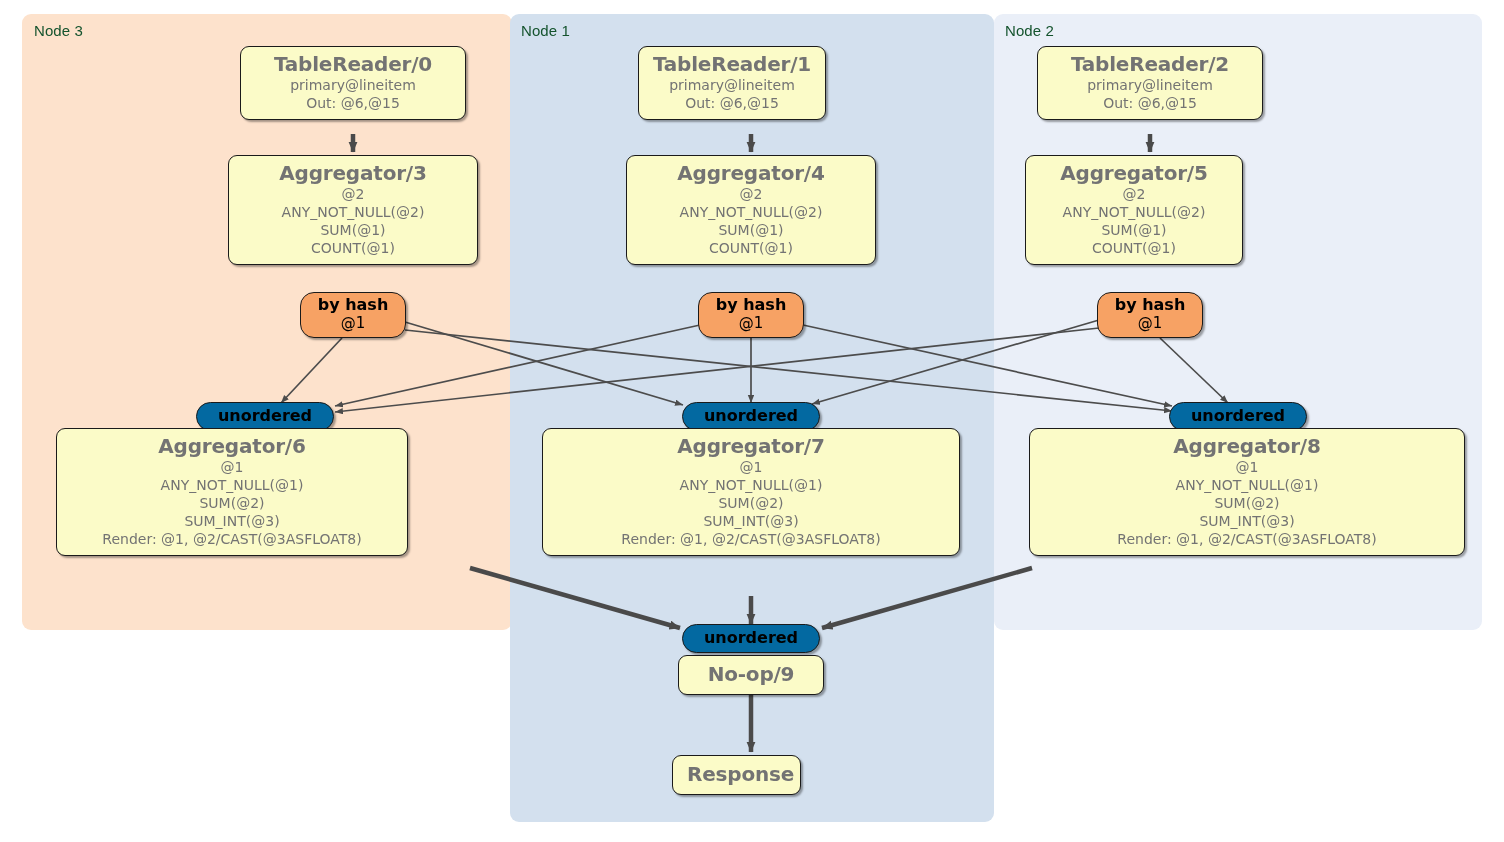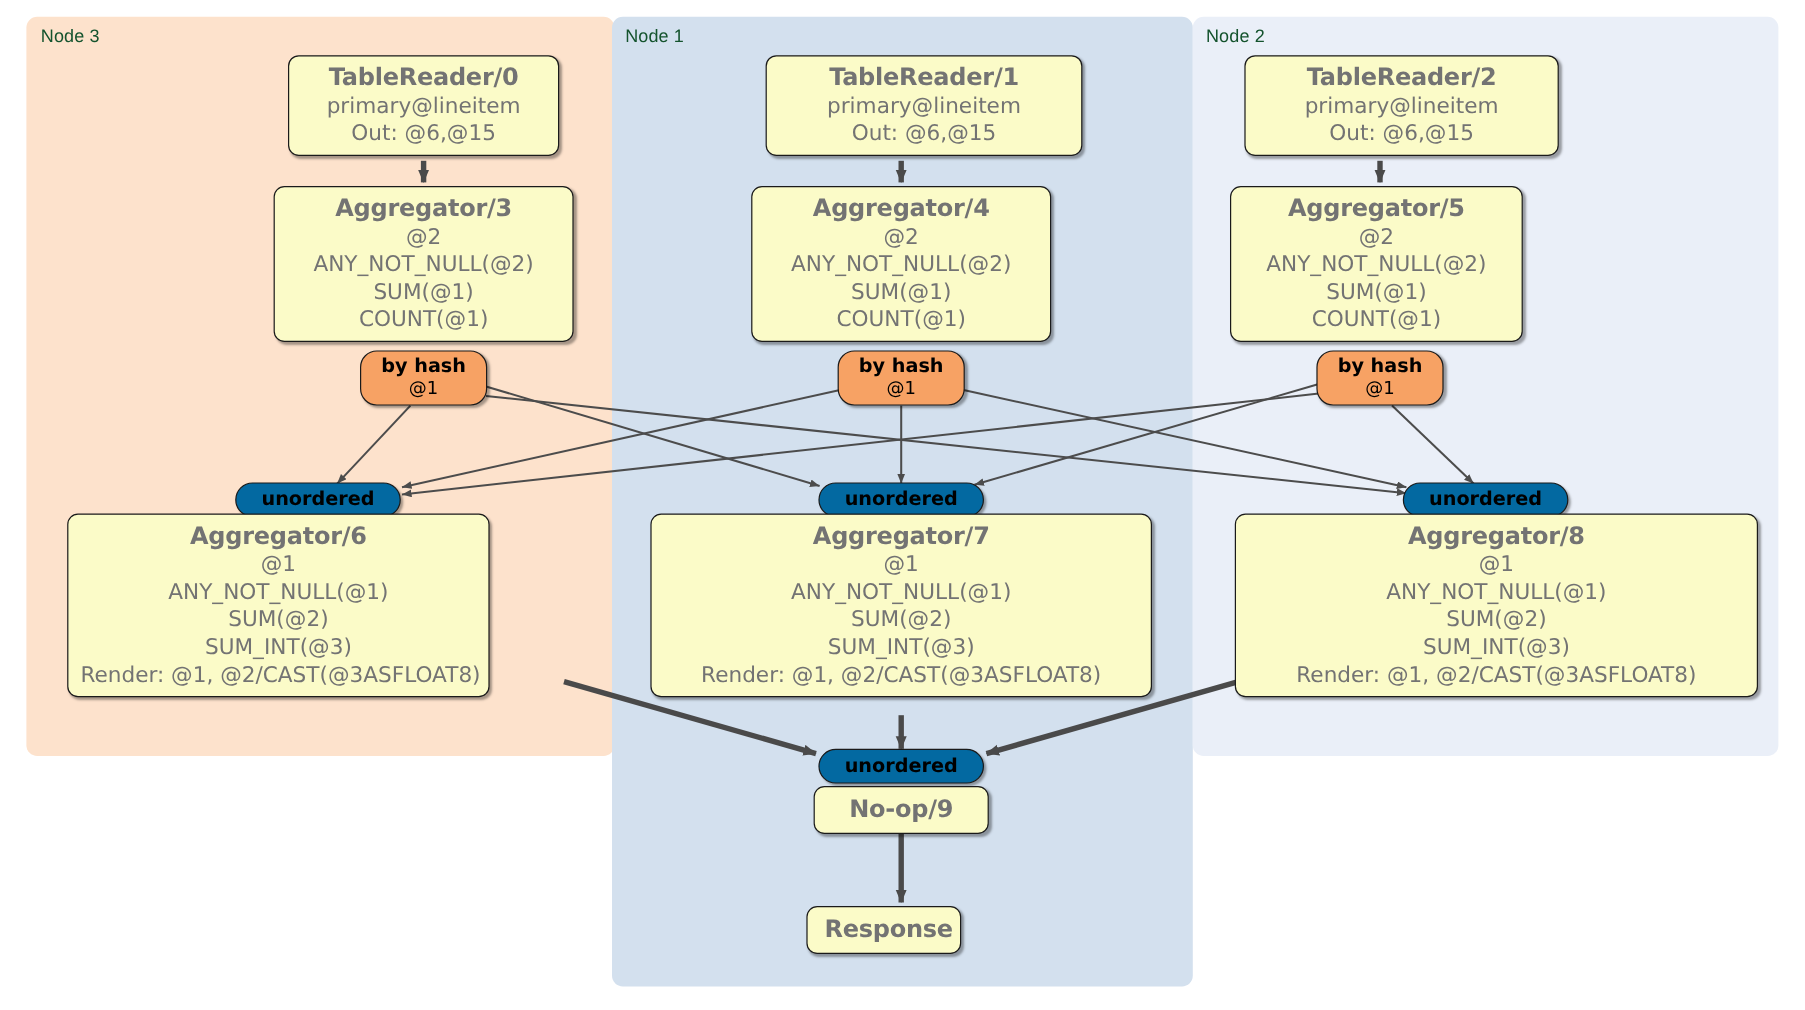--- a/index.html
+++ b/index.html
@@ -56,21 +56,21 @@
     font-size: 17px;
     font-family: "DejaVu Sans", sans-serif;
   }
   .box .title {
     font-weight: bold;
     font-size: 20px;
     letter-spacing: -0.2px;
     line-height: 1.3;
   }
   .box .ln {
-    font-size: 18px;
+    font-size: 14px;
     white-space: nowrap;
   }
   .box.compact {
     padding: 5px 14px 7px 14px;
   }
 
   
   .pill {
     position: absolute;
     box-sizing: border-box;
@@ -204,21 +204,21 @@
 
   <div class="box" style="left:56px; top:428px; width:352px;">
     <div class="title">Aggregator/6</div>
     <div class="ln">@1</div>
     <div class="ln">ANY_NOT_NULL(@1)</div>
     <div class="ln">SUM(@2)</div>
     <div class="ln">SUM_INT(@3)</div>
     <div class="ln">Render: @1, @2/CAST(@3ASFLOAT8)</div>
   </div>
 
-  <div class="box" style="left:638px; top:46px; width:264px;">
+  <div class="box" style="left:638px; top:46px; width:188px;">
     <div class="title">TableReader/1</div>
     <div class="ln">primary@lineitem</div>
     <div class="ln">Out: @6,@15</div>
   </div>
 
   <div class="box" style="left:626px; top:155px; width:250px;">
     <div class="title">Aggregator/4</div>
     <div class="ln">@2</div>
     <div class="ln">ANY_NOT_NULL(@2)</div>
     <div class="ln">SUM(@1)</div>
@@ -248,27 +248,27 @@
   </div>
 
   <div class="box compact" style="left:678px; top:655px; width:146px;">
     <div class="title">No-op/9</div>
   </div>
 
   <div class="box compact" style="left:672px; top:755px; width:129px;">
     <div class="title">Response</div>
   </div>
 
-  <div class="box" style="left:1037px; top:46px; width:262px;">
+  <div class="box" style="left:1037px; top:46px; width:226px;">
     <div class="title">TableReader/2</div>
     <div class="ln">primary@lineitem</div>
     <div class="ln">Out: @6,@15</div>
   </div>
 
-  <div class="box" style="left:1025px; top:155px; width:244px;">
+  <div class="box" style="left:1025px; top:155px; width:218px;">
     <div class="title">Aggregator/5</div>
     <div class="ln">@2</div>
     <div class="ln">ANY_NOT_NULL(@2)</div>
     <div class="ln">SUM(@1)</div>
     <div class="ln">COUNT(@1)</div>
   </div>
 
   <div class="pill hash" style="left:1097px; top:292px; width:106px; height:46px;">
     <span class="pt">by hash</span>
     <span class="ps">@1</span>

